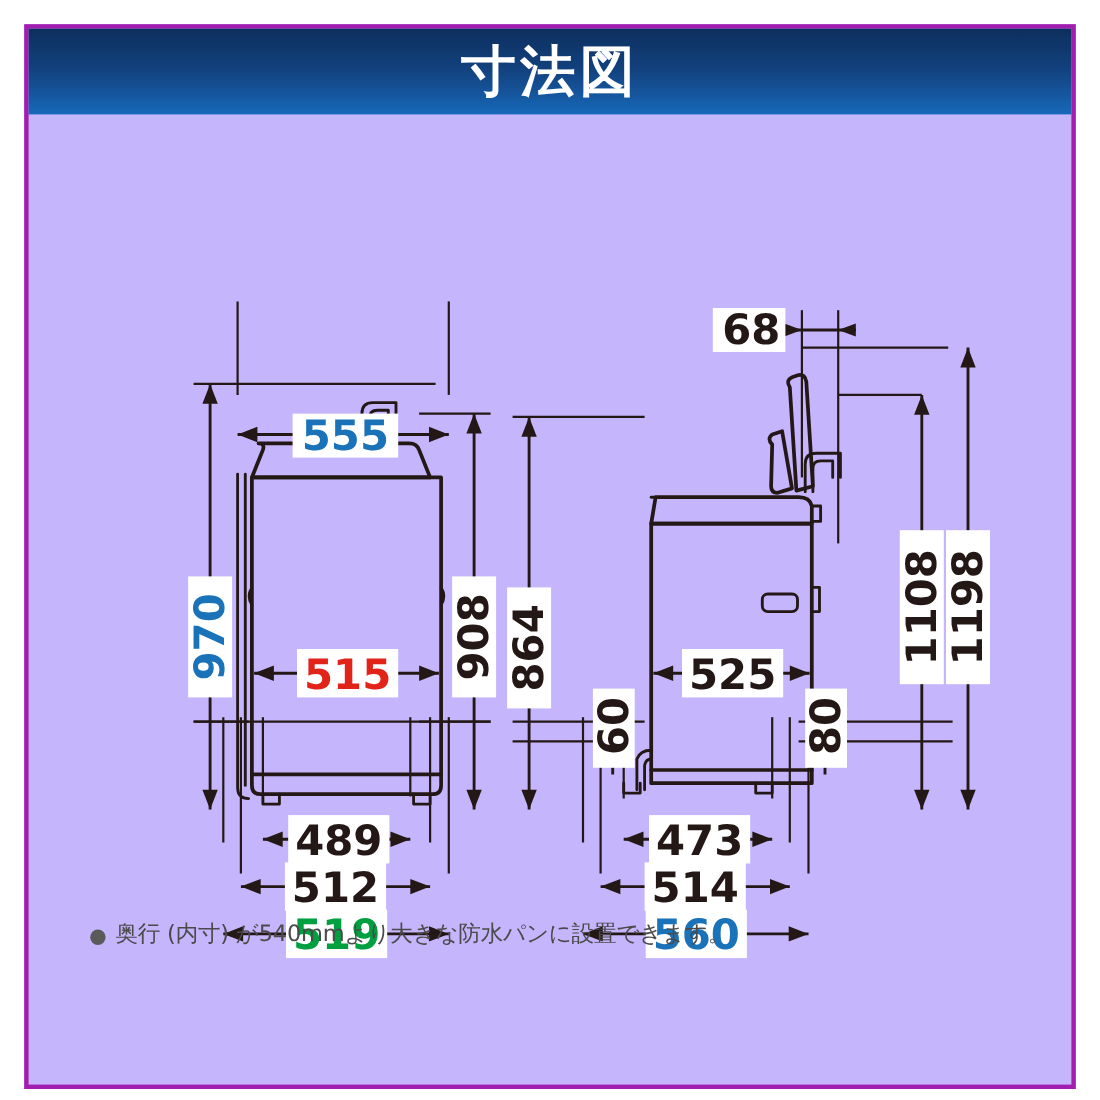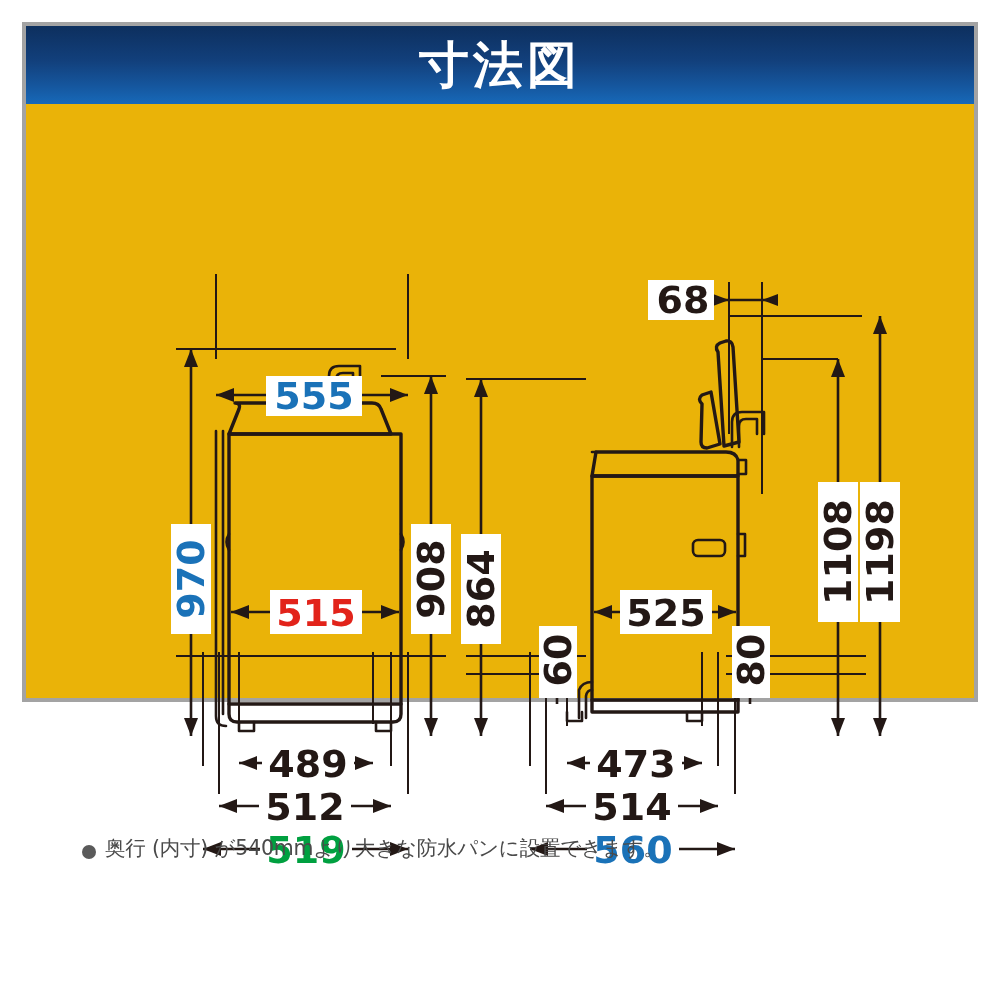--- a/index.html
+++ b/index.html
@@ -14,24 +14,24 @@
   #page {
     position: relative;
     width: 1000px; height: 1000px;
     box-sizing: border-box;
     background: #ffffff;
   }
   
   #frame {
     position: absolute;
     left: 22px; top: 22px;
-    width: 956px; height: 680px;
+    width: 956px; height: 968px;
     box-sizing: border-box;
-    border: 4px solid #a3a3a3;
-    background: #eab308;
+    border: 4px solid #a21caf;
+    background: #c4b5fd;
   }
   #header-banner {
     position: absolute;
     left: 0; top: 0;
     width: 100%; height: 78px;
     background: linear-gradient(to bottom, #0d2f5e 0%, #12407c 45%, #15559c 75%, #1769b9 100%);
     display: flex;
     align-items: center;
     justify-content: center;
   }

